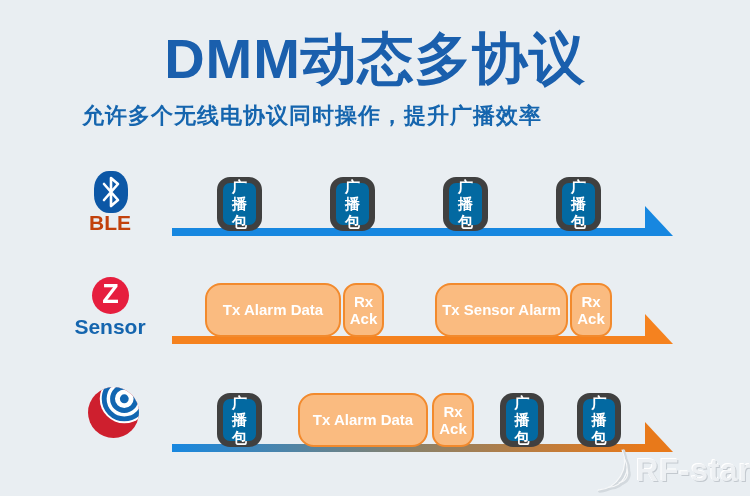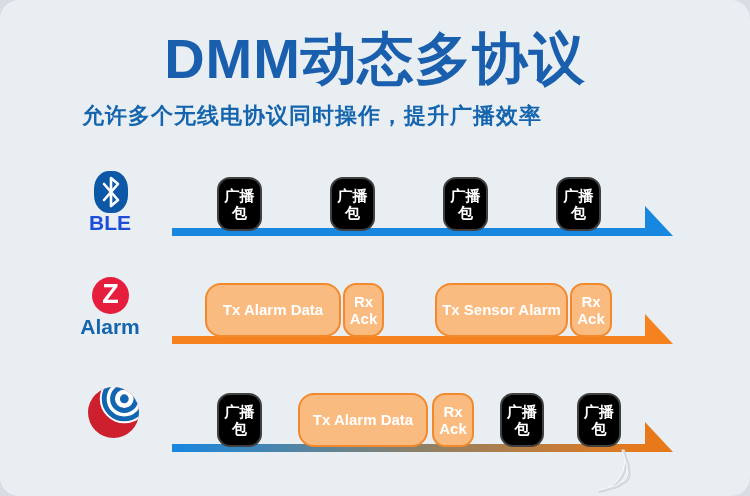--- a/index.html
+++ b/index.html
@@ -6,57 +6,56 @@
   body{
     font-family:"Liberation Sans","DejaVu Sans",sans-serif;
     background:#d7dde2;
   }
   .stage{
     position:relative;
     width:750px;height:496px;
     background:#E9EEF2;
     overflow:hidden;
     margin:0 auto;
-    border-radius:19px;
   }
   .title{
     position:absolute;left:0;top:22px;width:750px;
     text-align:center;
     font-size:56px;font-weight:900;letter-spacing:1px;
     color:#1A5FAD;
   }
   .subtitle{
     position:absolute;left:0;top:101px;width:624px;
     text-align:center;
     font-size:22px;font-weight:bold;letter-spacing:1px;
     color:#1565AE;
   }
   .row-label{
     position:absolute;text-align:center;font-weight:bold;
   }
-  .lbl-ble{left:70px;top:211px;width:80px;font-size:21px;color:#1d4ed8;}
+  .lbl-ble{left:70px;top:211px;width:80px;font-size:21px;color:#c2410c;}
   .lbl-zigbee{left:55px;top:315px;width:110px;font-size:21px;color:#1565AE;}
   .lbl-multi{left:55px;top:437px;width:116px;font-size:20px;color:#1273BF;}
   .bar{
     position:absolute;width:473px;height:8px;left:172px;
   }
   .bar-blue{background:#1787E0;}
   .bar-orange{background:#F5821F;}
   .bar-gradient{background:linear-gradient(90deg,#1787E0 0%,#8C8168 52%,#E8791A 100%);}
   .arrowhead{position:absolute;left:645px;}
   .block{
     position:absolute;height:54px;box-sizing:border-box;
     border-radius:13px;
     display:flex;align-items:center;justify-content:center;
     color:#fff;font-weight:bold;font-size:15px;
     text-align:center;line-height:1.15;
     z-index:2;padding:2px;
   }
   .block.wide{border-radius:16px;text-align:center;}
-  .block.blue{background:#000000;border:2px solid #404040;}
+  .block.blue{background:#0369a1;border:6px solid #404040;}
   .block.orange{background:#FABB80;border:2px solid #F28A2D;}
   .icon-abs{position:absolute;}
   .zigbee-circle{
     position:absolute;left:92px;top:277px;width:37px;height:37px;
     border-radius:50%;background:#E61E3E;
     display:flex;align-items:center;justify-content:center;
   }
   .zigbee-z{
     color:#fff;font-size:27px;font-weight:800;line-height:1;
     transform:translateY(-1px);
@@ -93,21 +92,21 @@
   </svg>
 
   <div class="block blue" style="left:217px;top:177px;width:45px;">广播包</div>
   <div class="block blue" style="left:330px;top:177px;width:45px;">广播包</div>
   <div class="block blue" style="left:443px;top:177px;width:45px;">广播包</div>
   <div class="block blue" style="left:556px;top:177px;width:45px;">广播包</div>
 
   <div class="zigbee-circle">
     <span class="zigbee-z">Z</span>
   </div>
-  <div class="row-label lbl-zigbee">Alarm</div>
+  <div class="row-label lbl-zigbee">Sensor</div>
 
   <div class="bar bar-orange" style="top:336px;"></div>
   <svg class="arrowhead" style="top:314px;" width="28" height="30">
     <polygon points="0,0 28,30 0,30" fill="#F5821F"></polygon>
   </svg>
 
   <div class="block orange wide" style="left:205px;top:283px;width:136px;">Tx Alarm Data</div>
   <div class="block orange" style="left:343px;top:283px;width:41px;">Rx Ack</div>
   <div class="block orange wide" style="left:435px;top:283px;width:133px;">Tx Sensor Alarm</div>
   <div class="block orange" style="left:570px;top:283px;width:42px;">Rx Ack</div>
@@ -144,15 +143,16 @@
         <path d="M33 3 A30 30 0 0 1 8 45"></path>
         <path d="M36 13 A20 20 0 0 1 19 42"></path>
         <path d="M38 23 A10 10 0 0 1 30 37"></path>
       </g>
       <g fill="none" stroke="#FFFFFF" stroke-width="1.2" stroke-linecap="round" opacity="0.8">
         <path d="M31.5 2 A30 30 0 0 1 6.5 44"></path>
         <path d="M34.5 12 A20 20 0 0 1 17.5 41"></path>
         <path d="M36.5 22 A10 10 0 0 1 28.5 36"></path>
       </g>
     </svg>
+    <span class="watermark-text">RF-star</span>
   </div>
 
 </div>
 
 </body></html>

